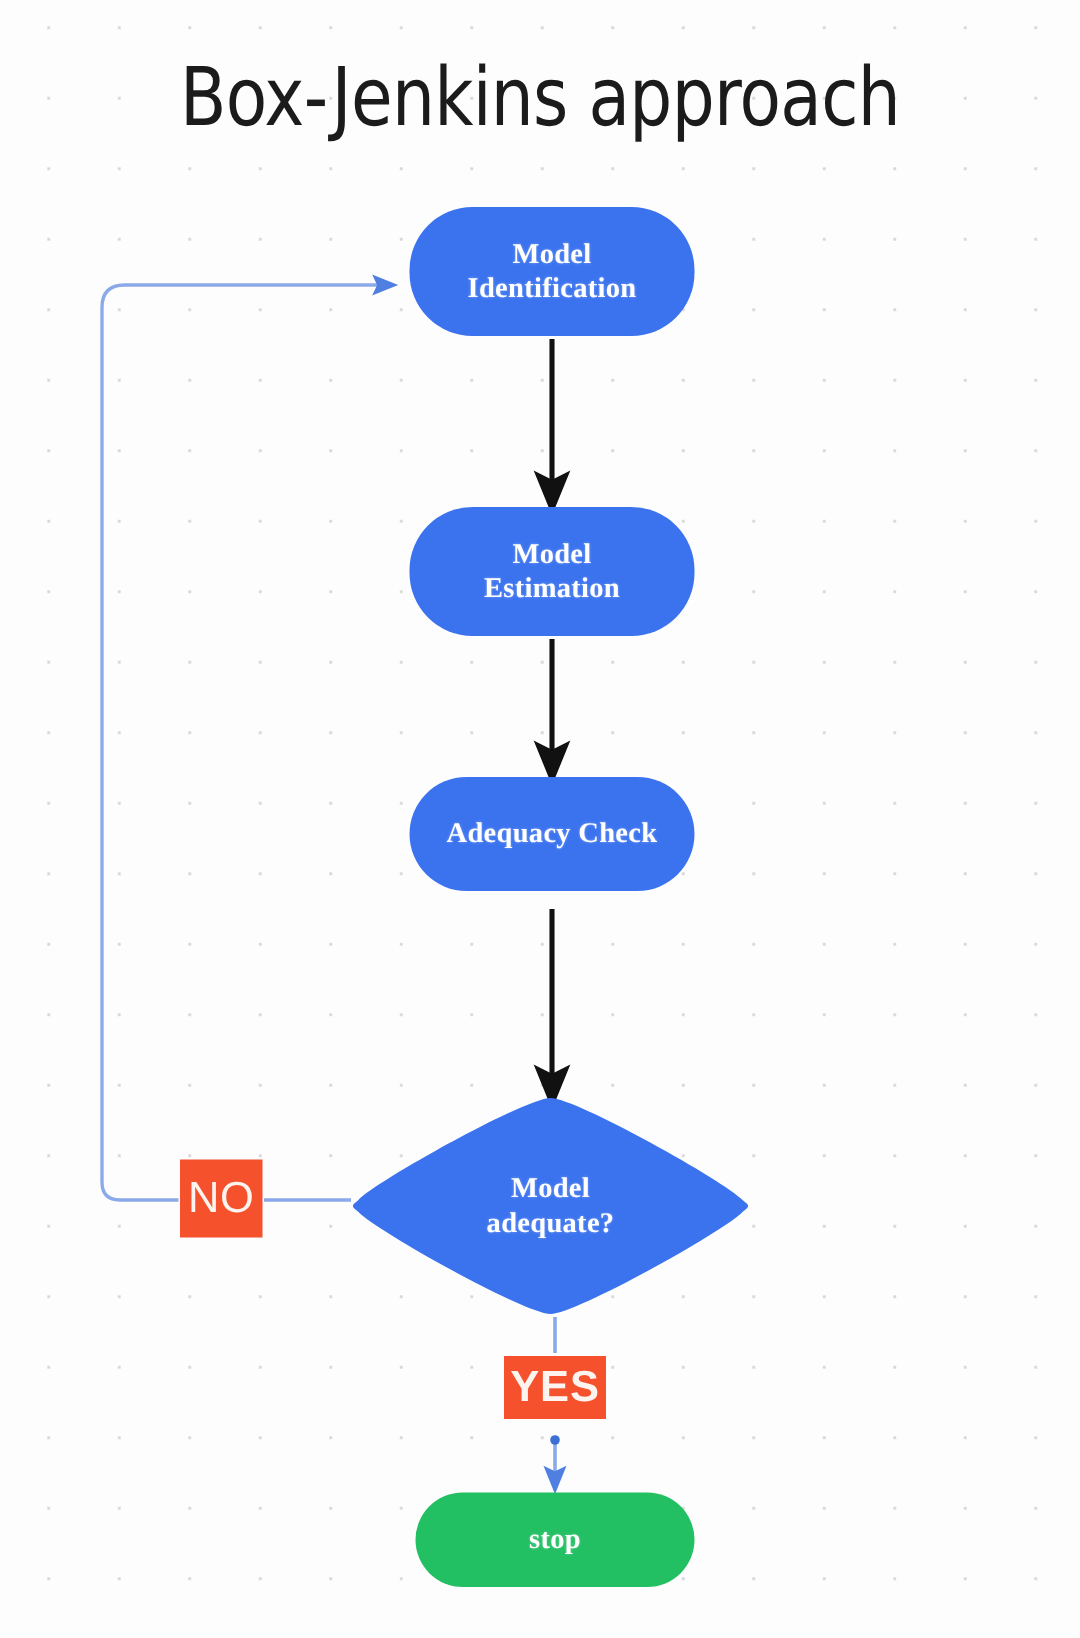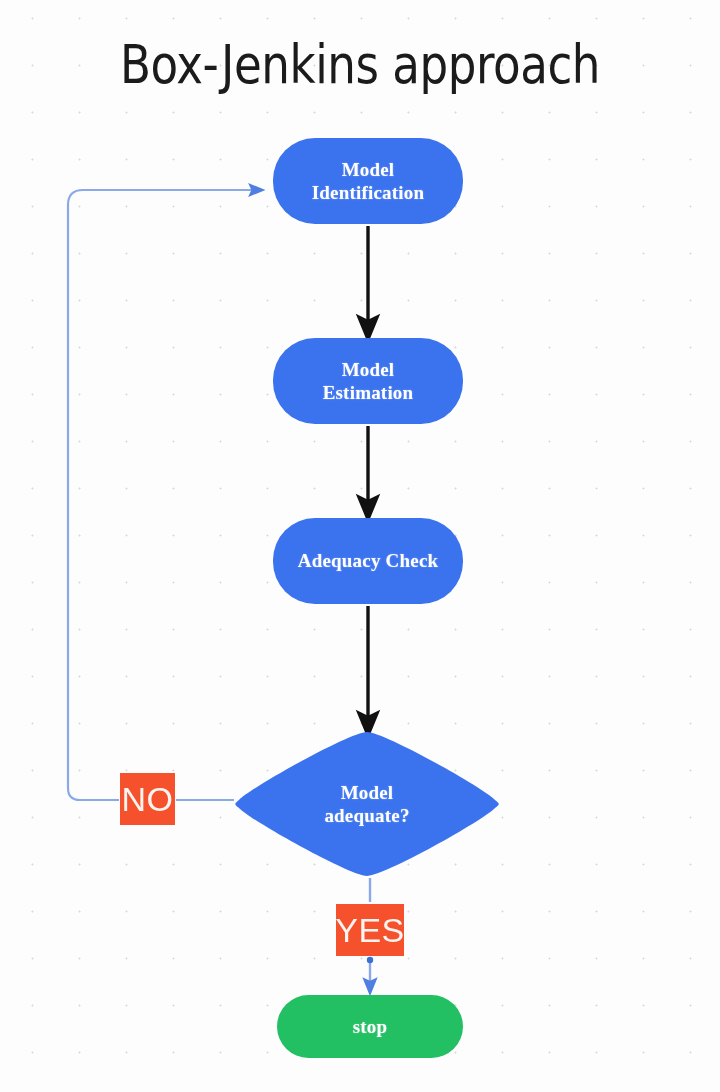--- a/index.html
+++ b/index.html
@@ -99,35 +99,35 @@
   }
 
   
   .edge-label {
     position: absolute;
     background: #f4512c;
     color: #fdf3ef;
     display: flex;
     align-items: center;
     justify-content: center;
-    font-size: 34px;
+    font-size: 29px;
     font-weight: 400;
     letter-spacing: 0.5px;
     font-family: "Liberation Sans", sans-serif;
     box-sizing: border-box;
   }
 
   #node-identification { left: 273px; top: 138px;  width: 190px; height: 86px; }
   #node-estimation     { left: 273px; top: 338px;  width: 190px; height: 86px; }
-  #node-adequacy       { left: 273px; top: 518px;  width: 190px; height: 86px; text-align: right; }
+  #node-adequacy       { left: 273px; top: 518px;  width: 190px; height: 76px; text-align: right; }
   #node-decision       { left: 234px; top: 730px;  width: 266px; height: 148px; }
   #node-stop           { left: 277px; top: 995px;  width: 186px; height: 63px; }
 
   #label-no  { left: 120px; top: 773px; width: 55px; height: 52px; }
-  #label-yes { left: 336px; top: 904px; width: 68px; height: 52px; }
+  #label-yes { left: 336px; top: 904px; width: 68px; height: 42px; font-weight: bold; }
 </style>
 </head>
 <body>
 
 <div id="canvas">
 
   <div id="title">Box-Jenkins approach</div>
 
   <svg id="wires" viewBox="0 0 720 1092" width="720" height="1092">
     <defs>

